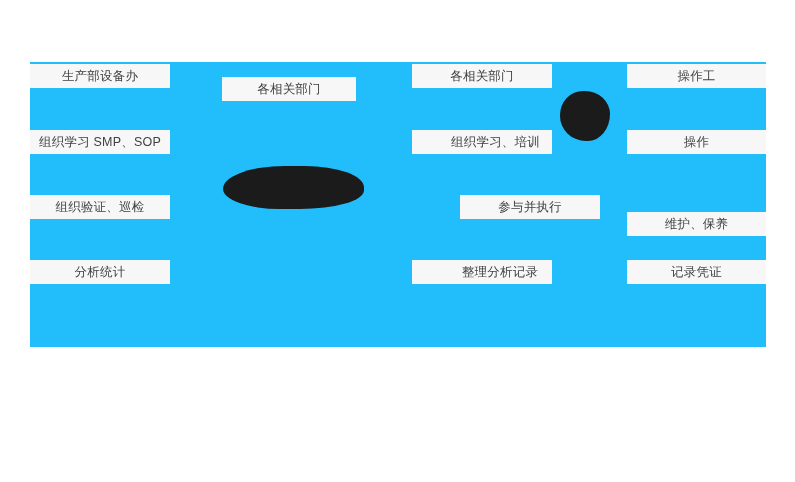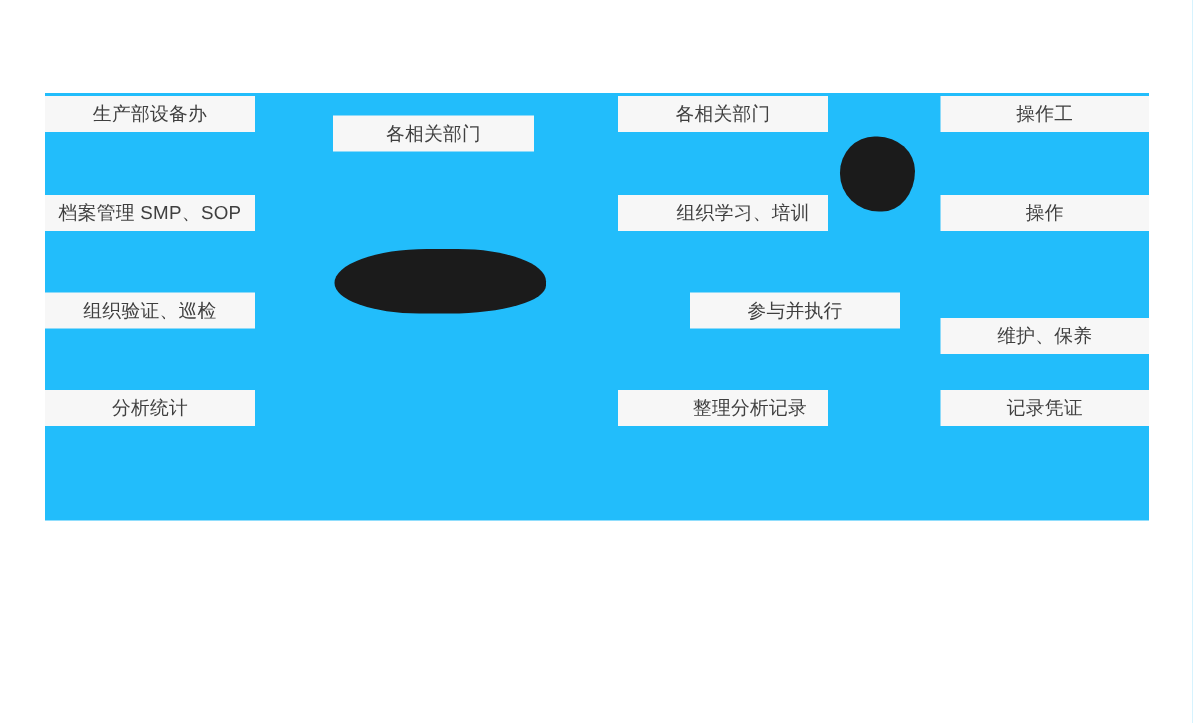--- a/index.html
+++ b/index.html
@@ -63,21 +63,21 @@
 </style>
 </head>
 <body>
 
 <div id="canvas">
 
   <div class="board">
 
     <div class="node" style="left:0px; top:2px; width:140px;">生产部设备办</div>
 
-    <div class="node" style="left:0px; top:68px; width:140px;">档案管理 SMP、SOP</div>
+    <div class="node" style="left:0px; top:68px; width:140px;">组织学习 SMP、SOP</div>
 
     <div class="node" style="left:0px; top:133px; width:140px;">组织验证、巡检</div>
 
     <div class="node" style="left:0px; top:198px; width:140px;">分析统计</div>
 
 
     <div class="node" style="left:192px; top:15px; width:134px;">各相关部门</div>
 
     <div class="node" style="left:382px; top:2px; width:140px;">各相关部门</div>
 

